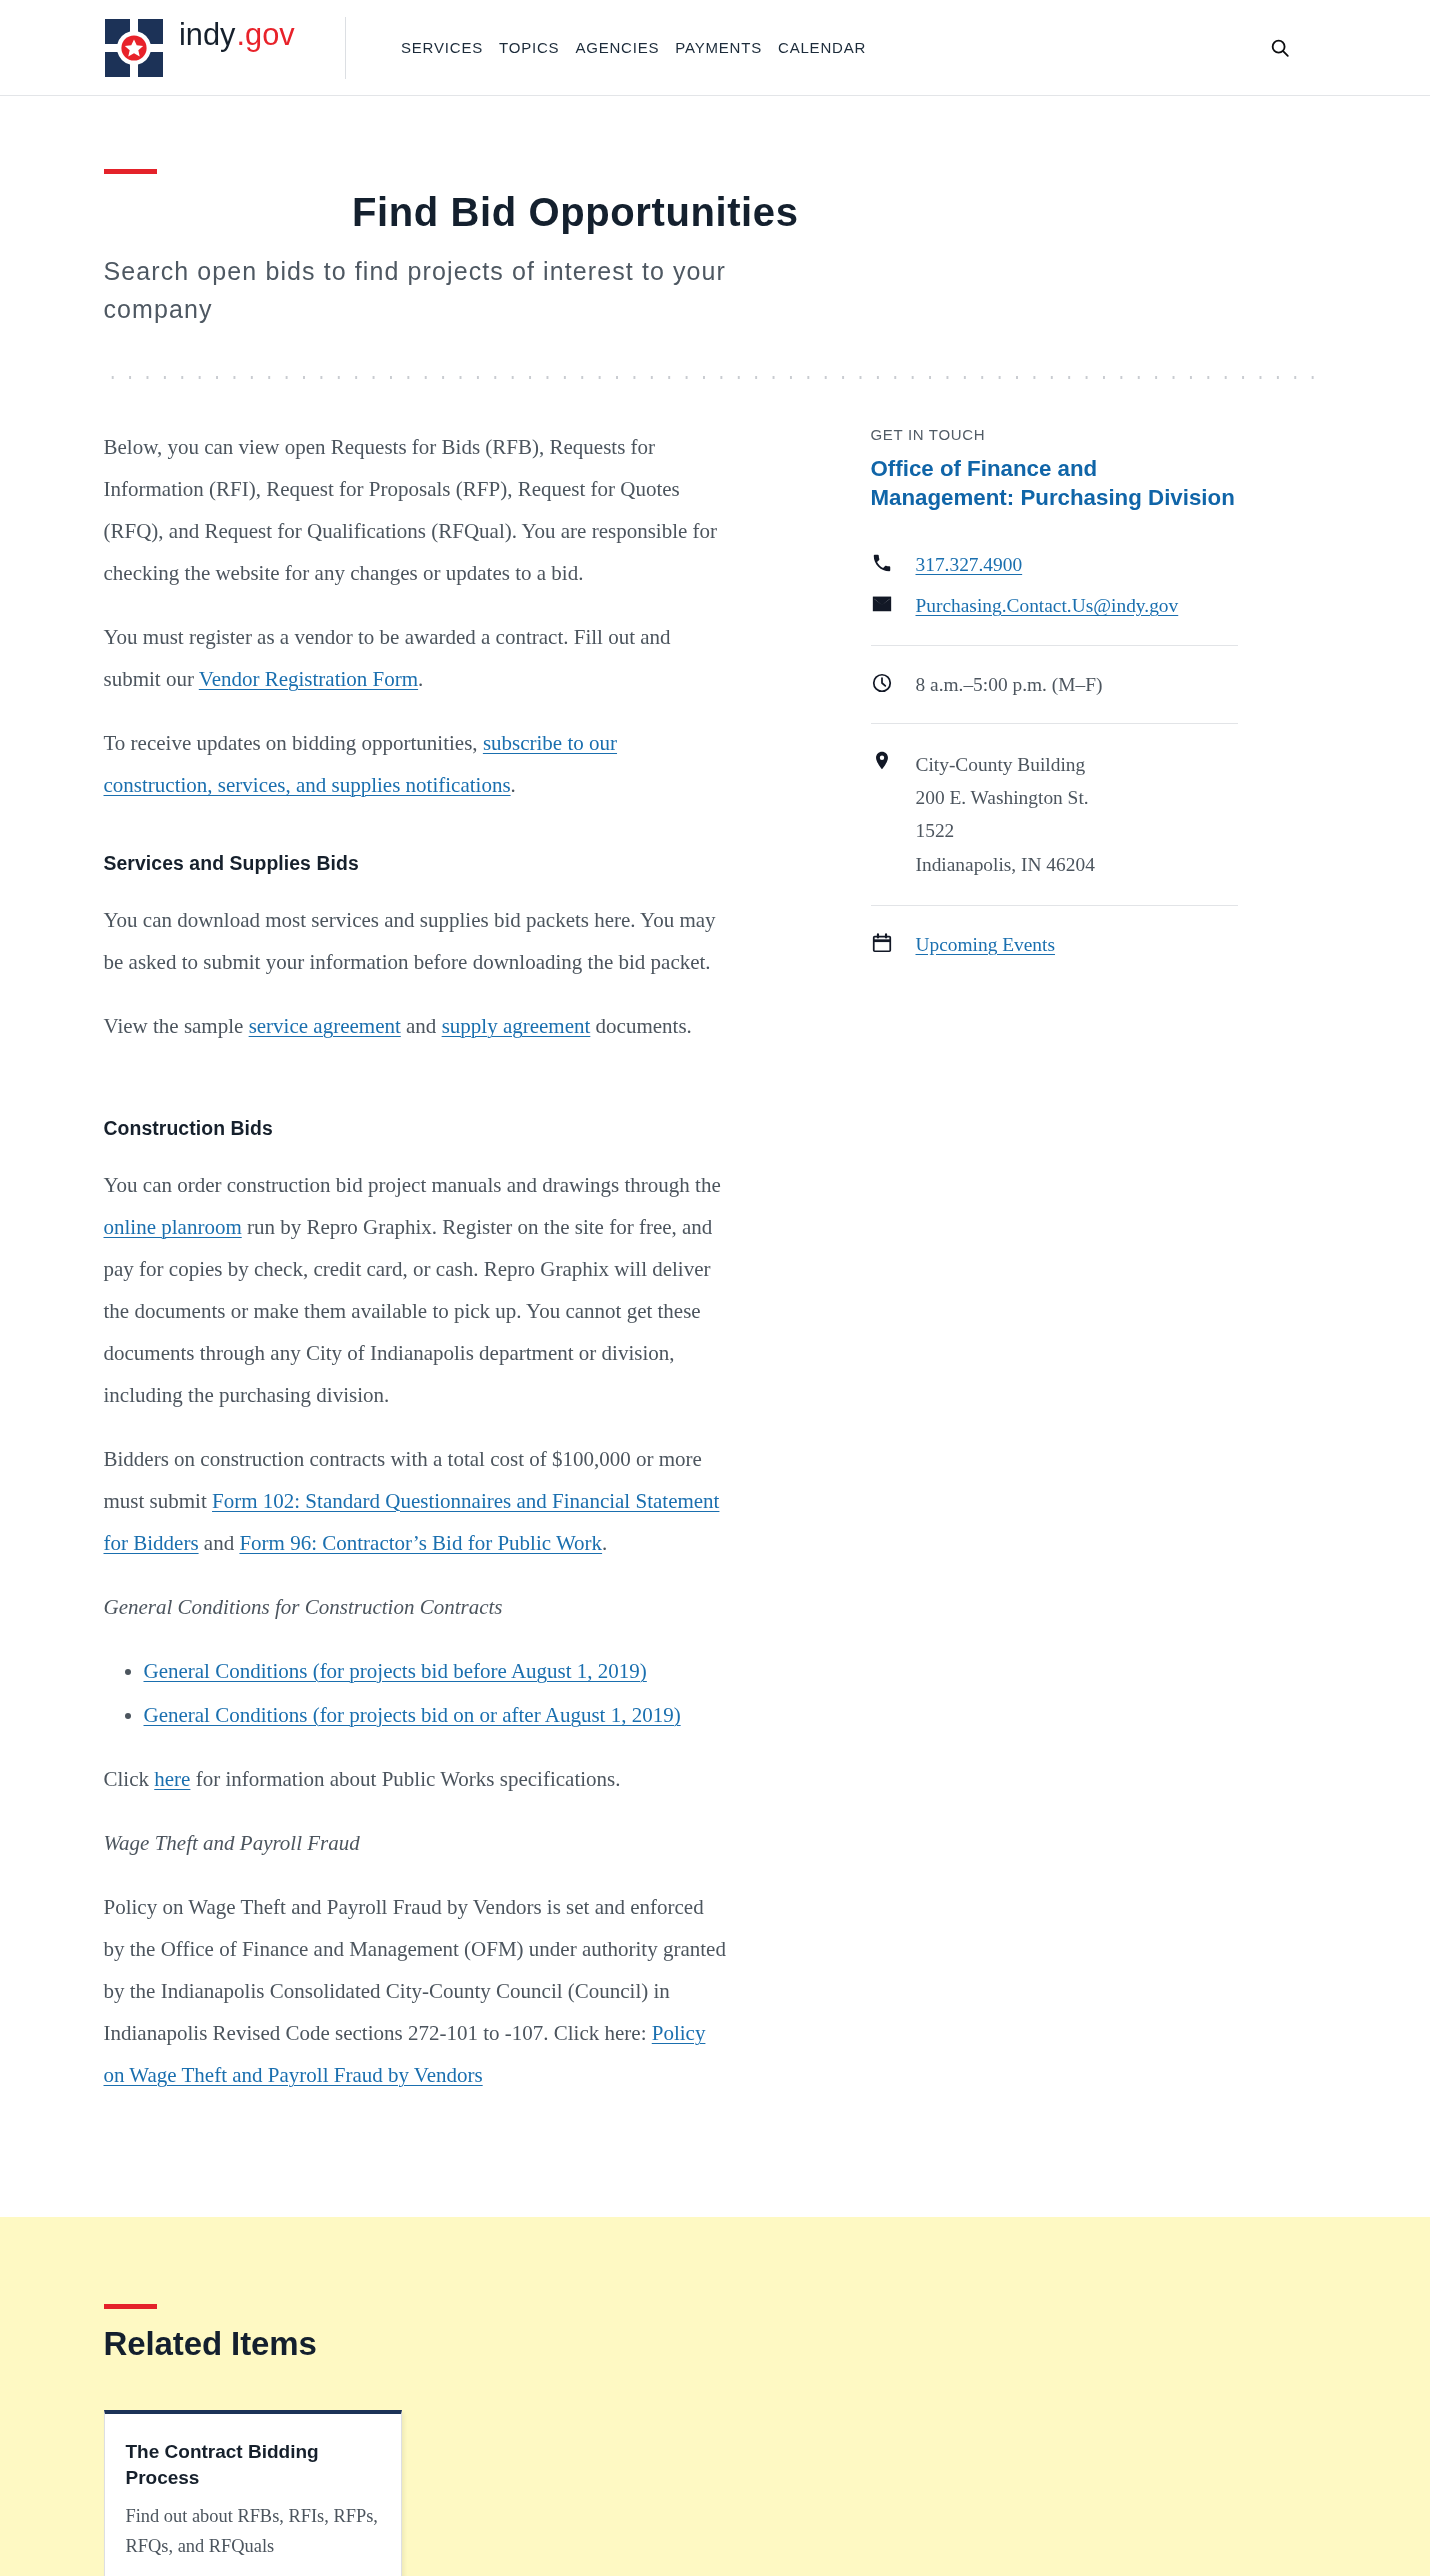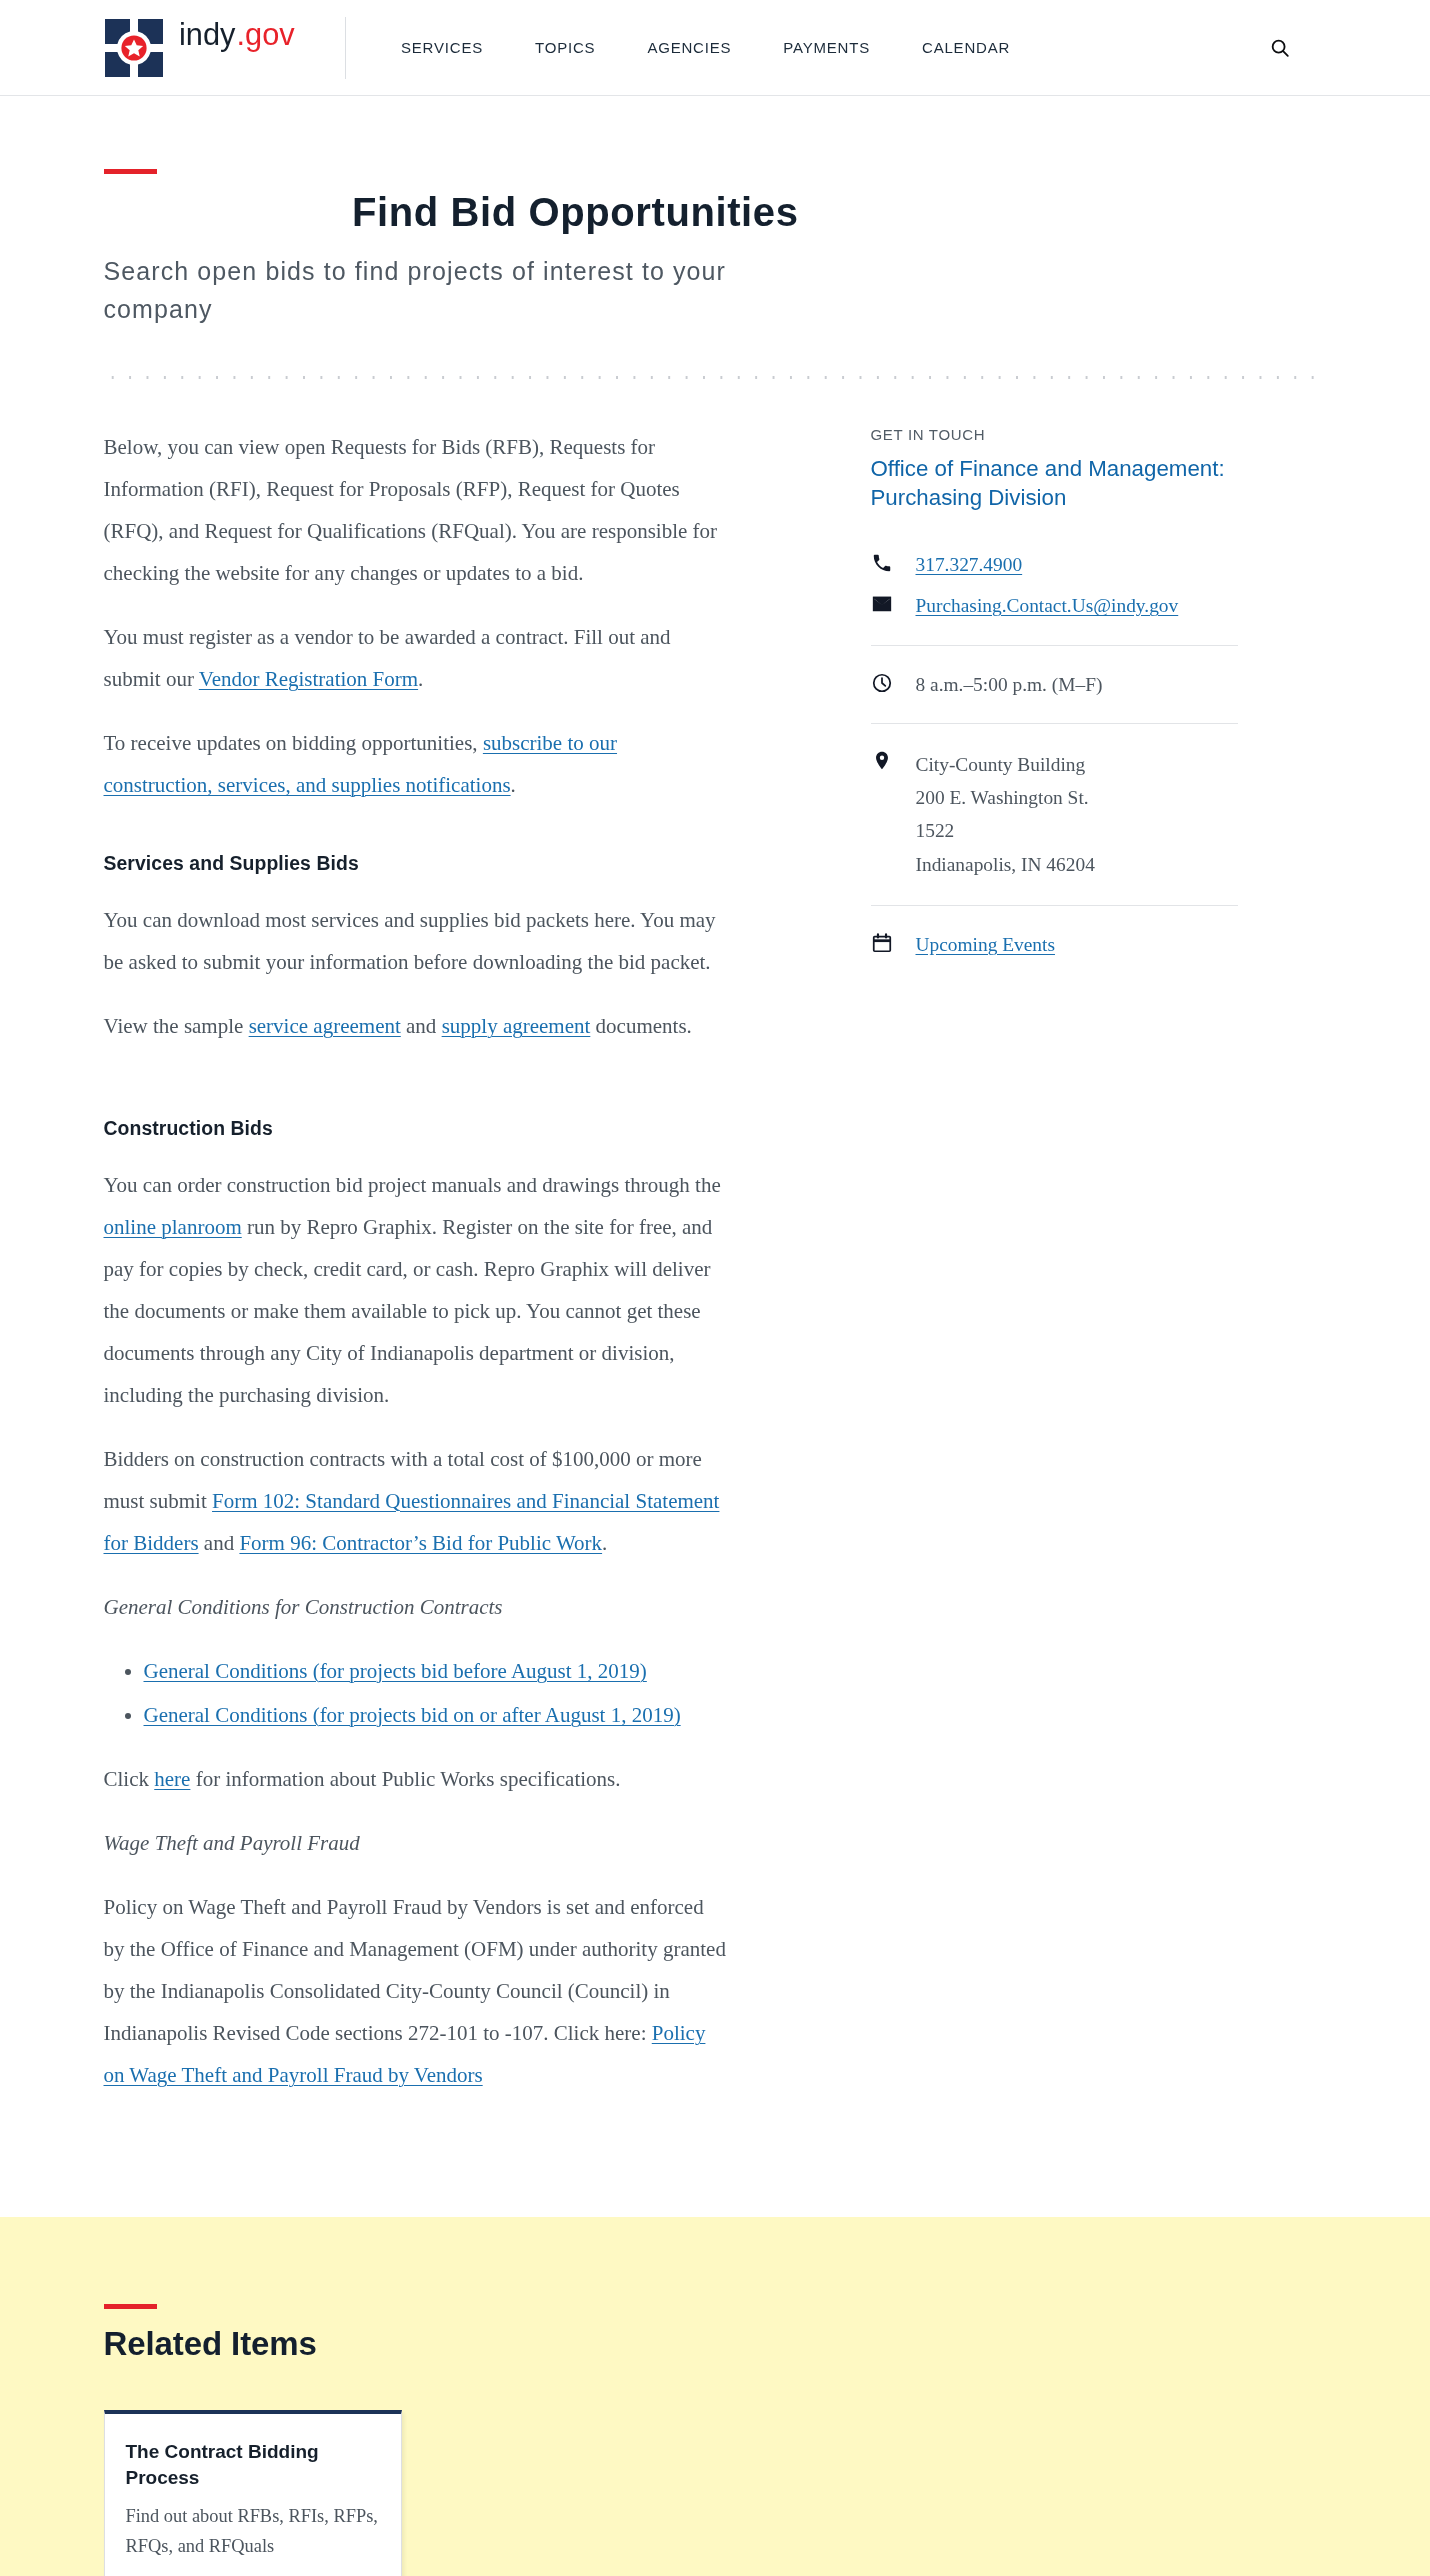--- a/index.html
+++ b/index.html
@@ -24,21 +24,21 @@
   }
   .brand { display: flex; align-items: flex-start; margin-left: 103px; }
   .brand-logo { width: 62px; height: 62px; display: block; }
   .brand-word { margin-left: 14px; display:block; }
   .header-divider {
     width: 1px;
     height: 62px;
     background: #dcdfe3;
     margin-left: 39px;
   }
-  .main-nav { display: flex; align-items: center; margin-left: 55px; gap: 52px; }
+  .main-nav { display: flex; align-items: center; margin-left: 55px; gap: 16px; }
   .main-nav a {
     font-size: 15px;
     letter-spacing: 0.8px;
     font-weight: 400;
     color: #1c2b3a;
     white-space: nowrap;
   }
   .header-search {
     position: absolute;
     right: 137px;
@@ -138,21 +138,21 @@
   .side-label {
     font-size: 15px;
     letter-spacing: 0.045em;
     color: #515c66;
     font-weight: 400;
     margin-bottom: 12px;
   }
   .side-title {
     font-size: 22.3px;
     line-height: 1.29;
-    font-weight: 400;
+    font-weight: 700;
     color: #1065a8;
     margin-bottom: 38px;
   }
   .side-row { display: flex; align-items: flex-start; margin-bottom: 12px; }
   .side-icon { width: 30px; flex: 0 0 30px; display:flex; align-items:center; justify-content:flex-start; padding-top:2px;}
   .side-row-text {
     font-family: "Liberation Serif", serif;
     font-size: 19.4px;
     line-height: 1.5;
     color: #4c555e;

